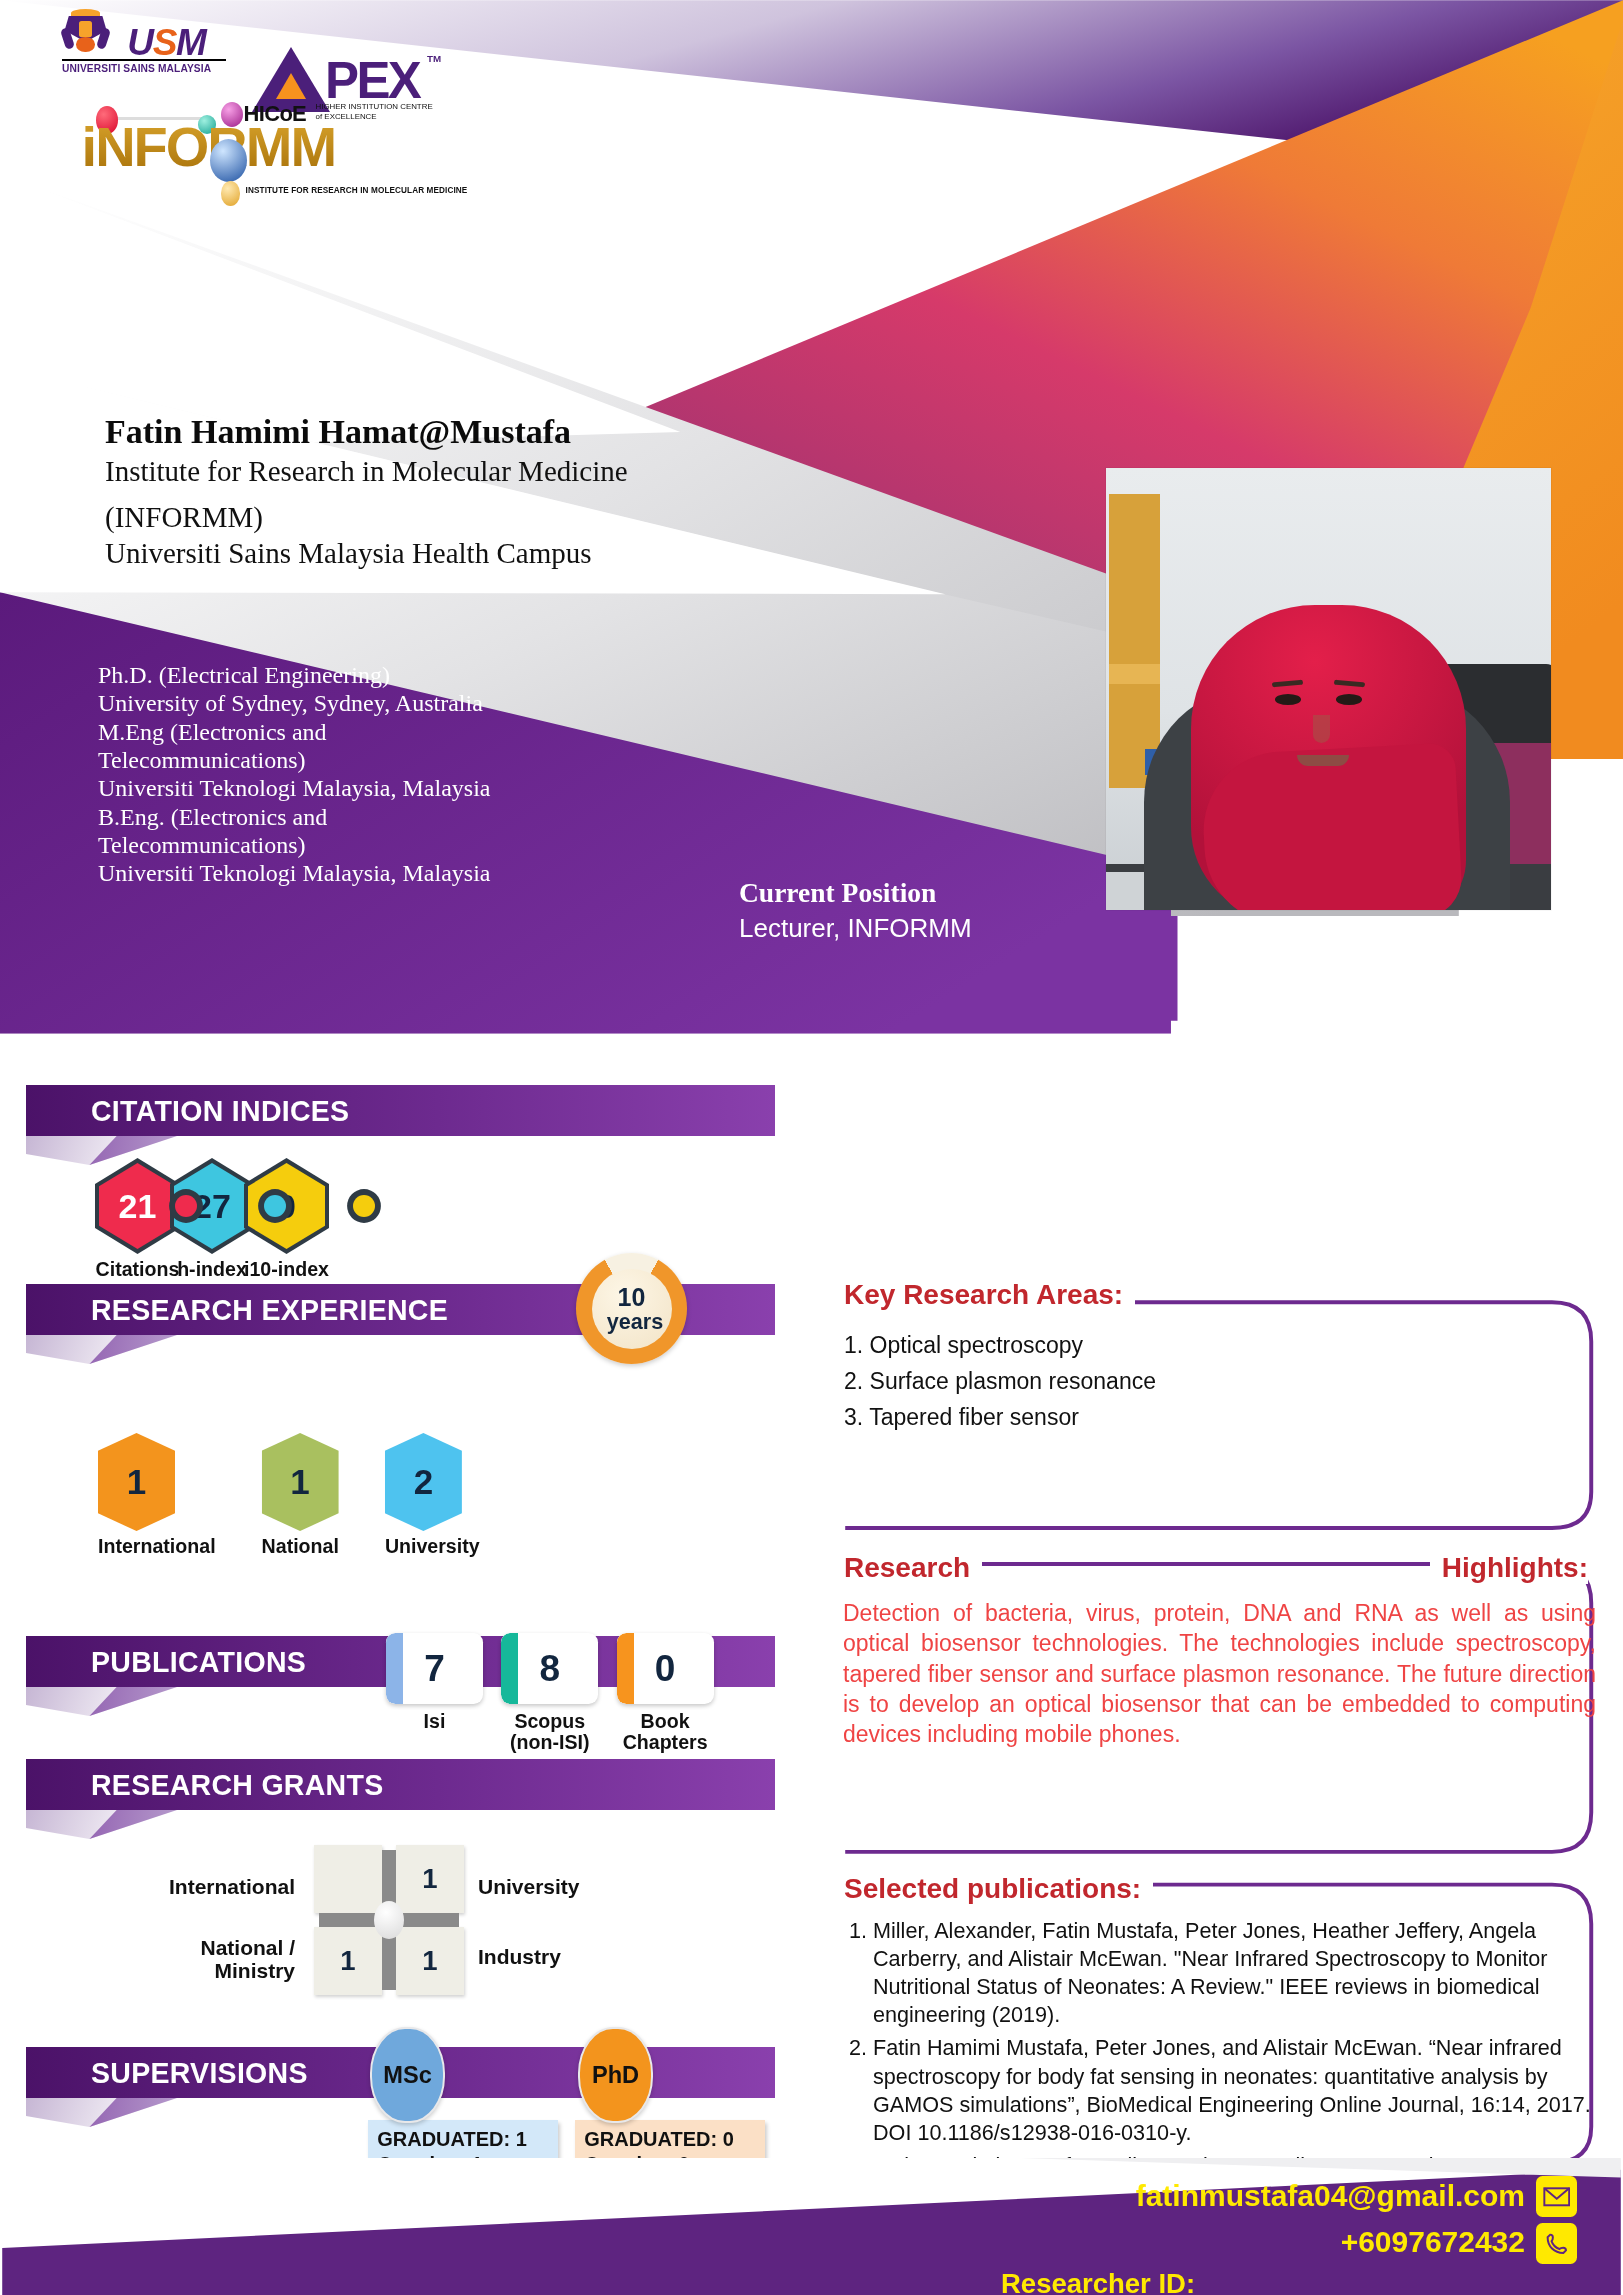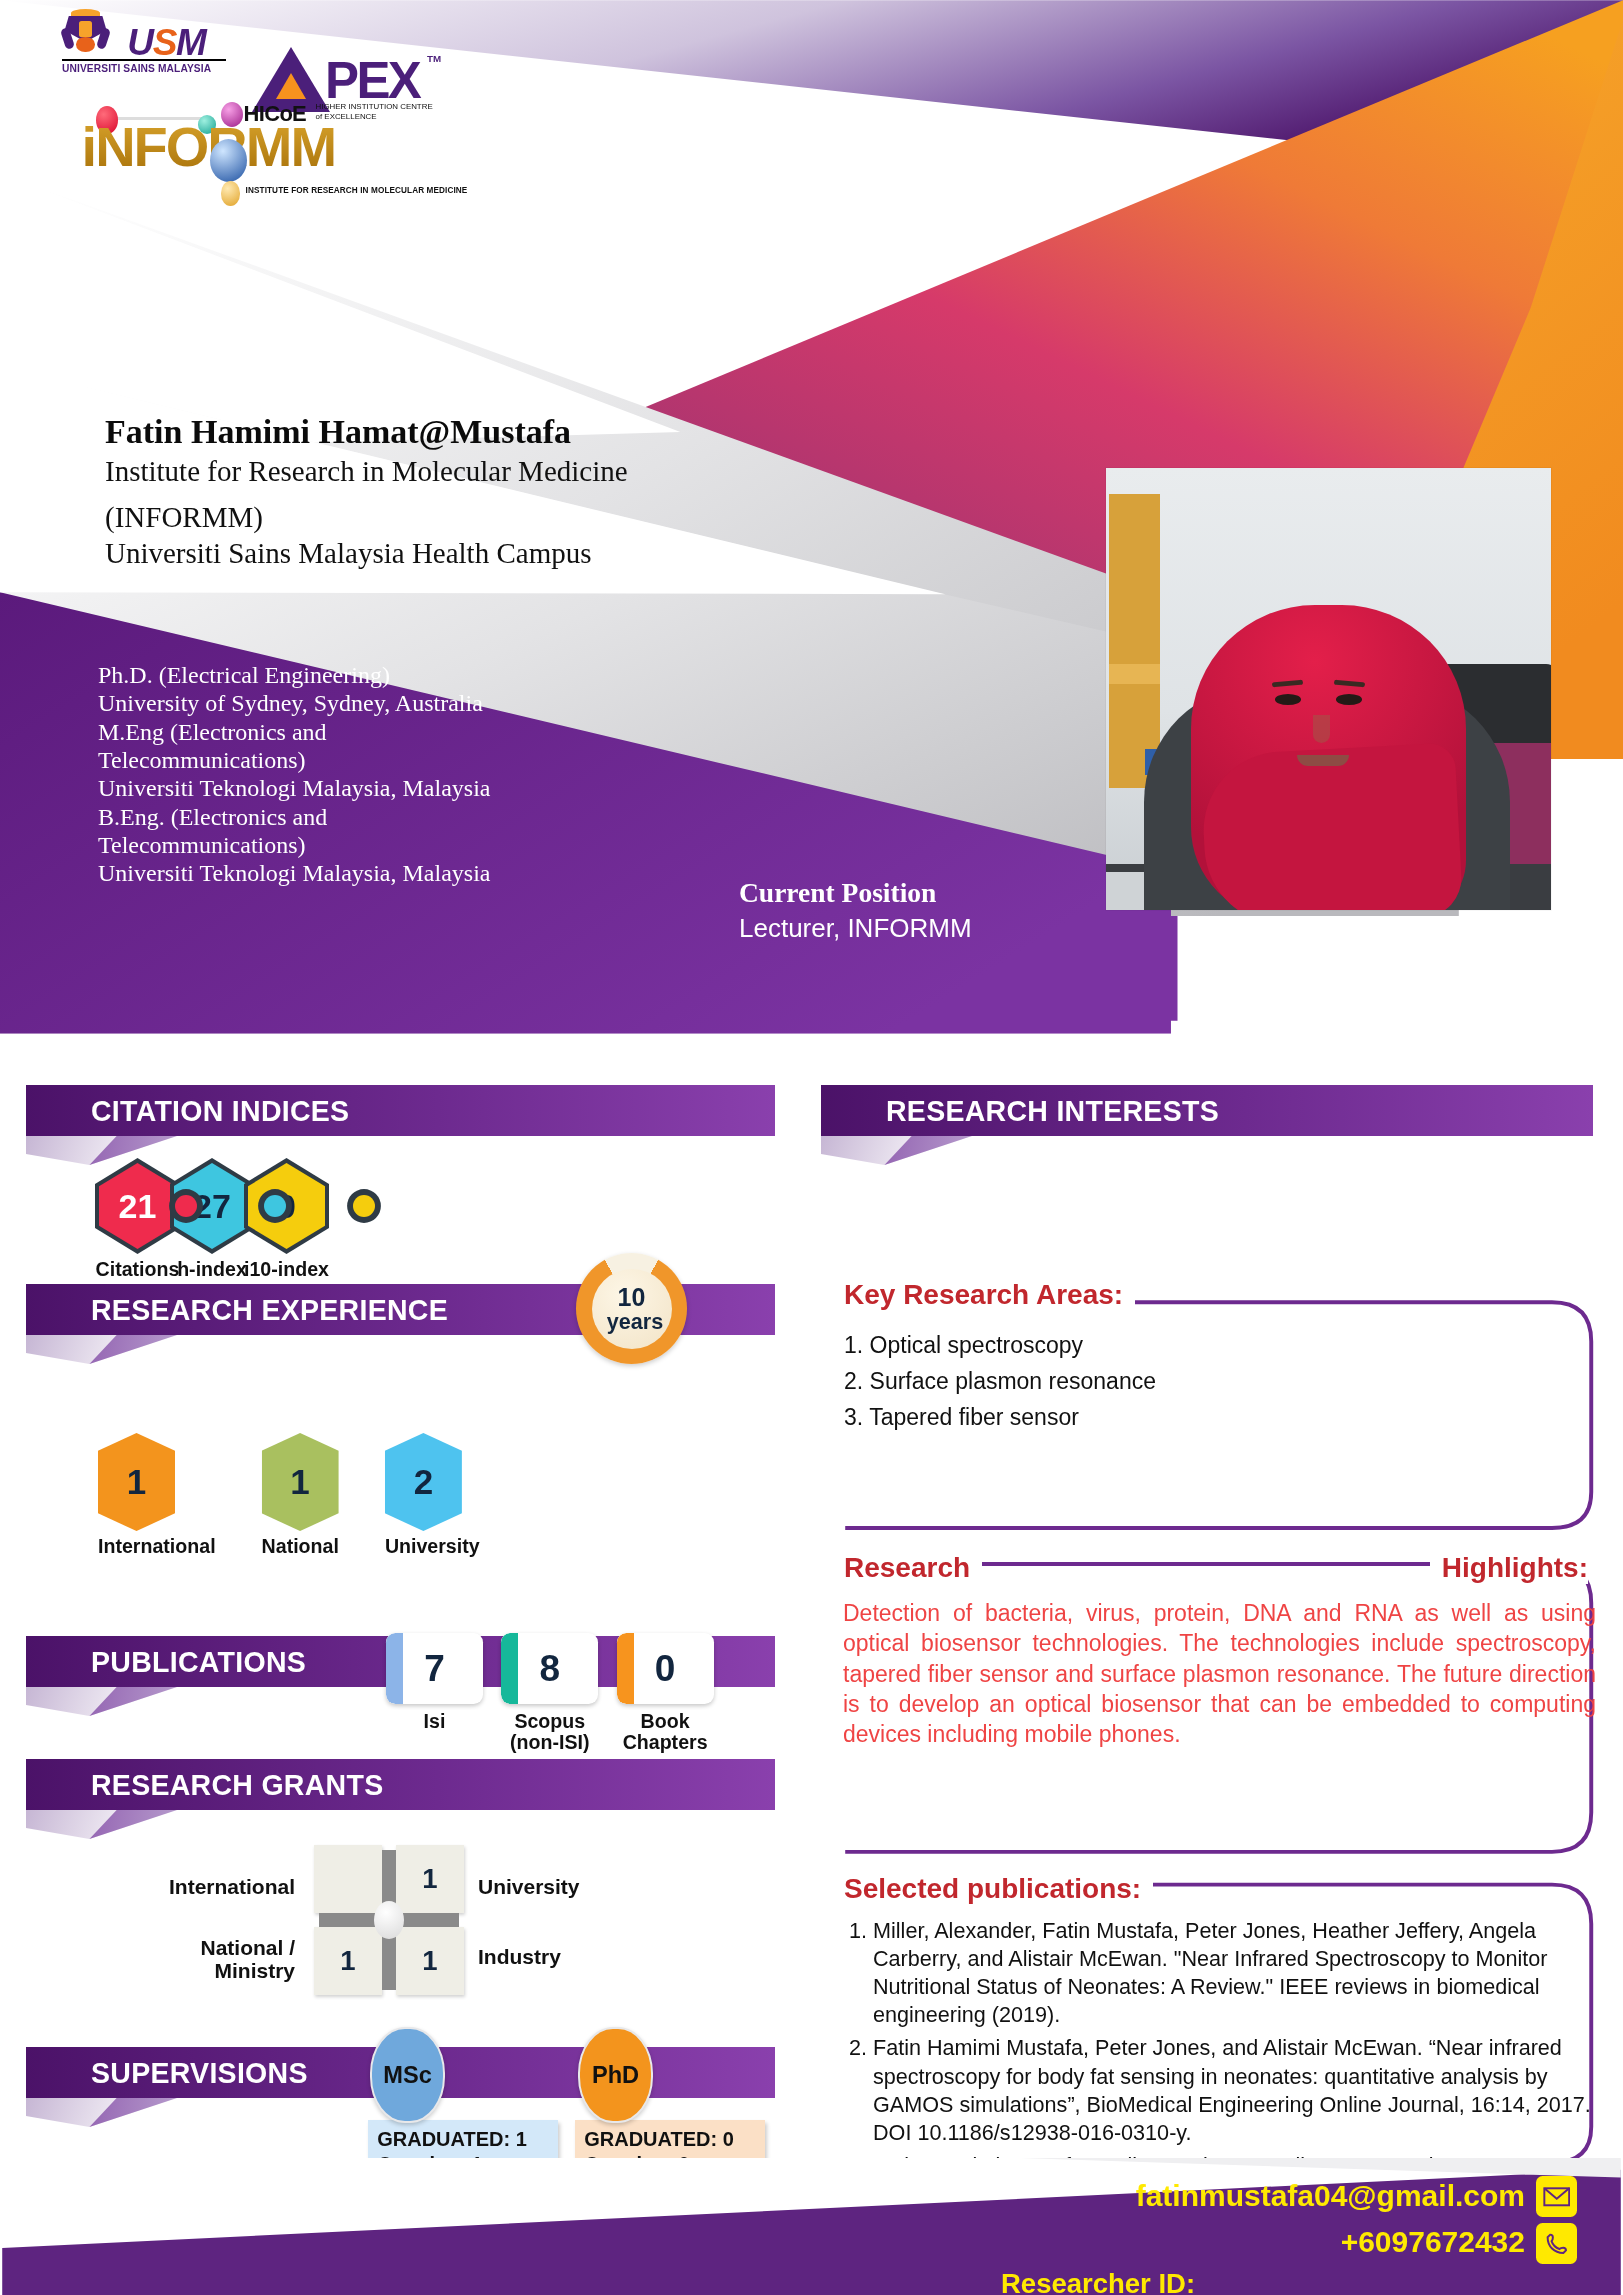--- a/index.html
+++ b/index.html
@@ -501,26 +501,20 @@
   </div>
   <div class="supv-box" style="left:368px;top:2120px;background:#d3e8f9;">
     <div>GRADUATED: 1</div>
     <div class="l2">Ongoing: 1</div>
   </div>
   <div class="supv-box" style="left:575px;top:2120px;background:#fbe0c6;">
     <div>GRADUATED: 0</div>
     <div class="l2">Ongoing: 0</div>
   </div>
 
-  <div class="bar" style="left:821px;top:1085px;width:772px;">
-    <div class="ribbon"></div>
-    <div class="tail"></div>
-    <div class="tail2"></div>
-    <div class="lab">RESEARCH INTERESTS</div>
-  </div>
 
   <div class="roundbox" style="left:838px;top:1283px;width:759px;height:0px;border:0;"></div>
 
   <svg style="position:absolute;left:832px;top:1276px;" width="779" height="890" viewBox="0 0 1190 1360">
     <path d="M20,40 H1100 Q1160,40 1160,100 V330 Q1160,385 1100,385 H20" fill="none" stroke="#6d2a8f" stroke-width="6"></path>
     <path d="M20,440 H1100 Q1160,440 1160,500 V820 Q1160,880 1100,880 H20" fill="none" stroke="#6d2a8f" stroke-width="6"></path>
     <path d="M20,930 H1100 Q1160,930 1160,990 V1300 Q1160,1355 1100,1355 H20" fill="none" stroke="#6d2a8f" stroke-width="6"></path>
   </svg>
 
   <div class="redhead" style="left:844px;top:1279px;padding-right:11.8px;">Key Research Areas:</div>

